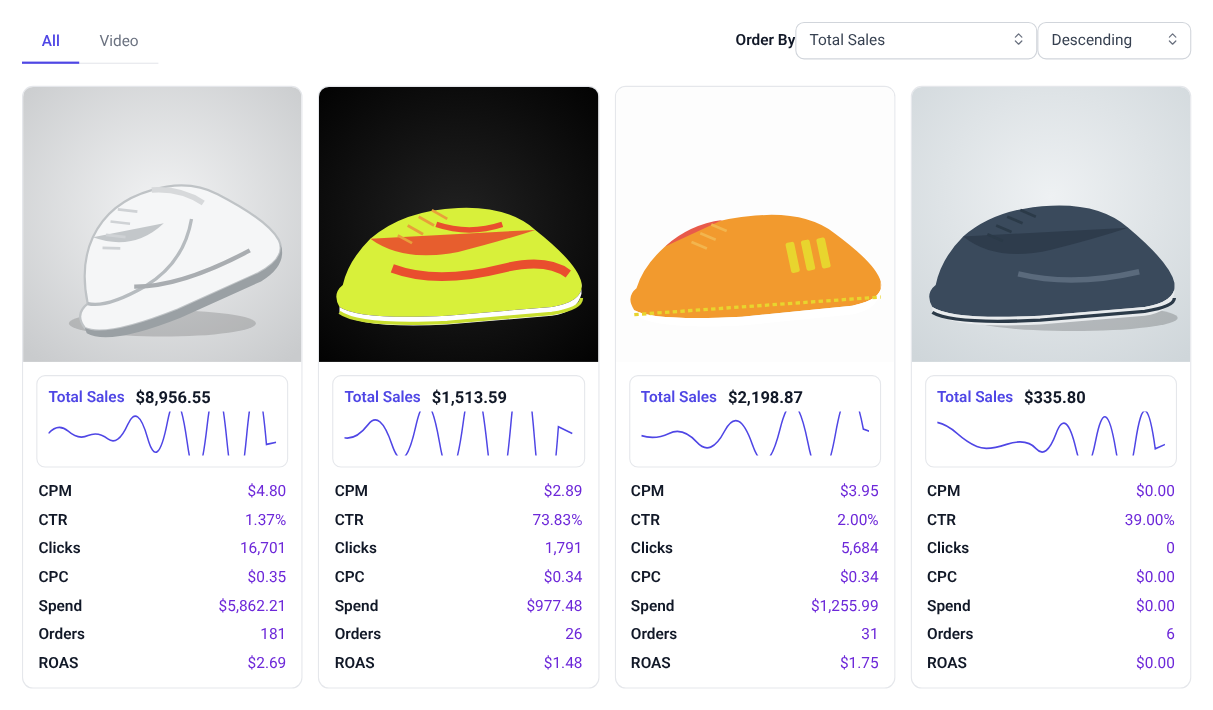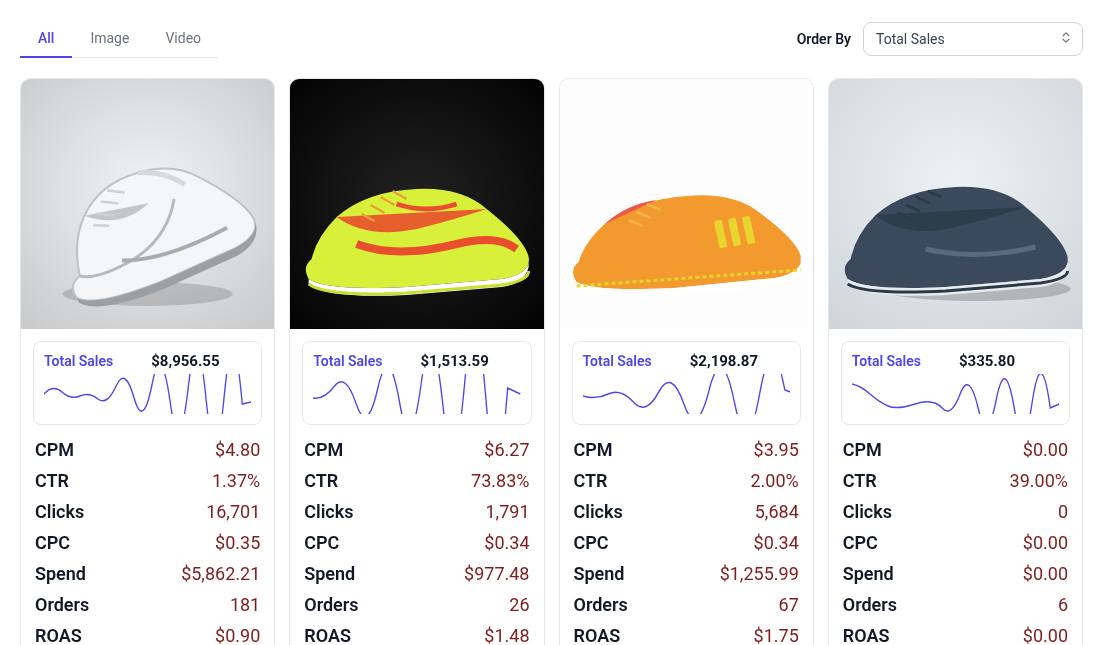--- a/index.html
+++ b/index.html
@@ -9,21 +9,21 @@
     }
     body {
       font-family: -apple-system, BlinkMacSystemFont, "Segoe UI", Roboto, Helvetica, Arial, sans-serif;
       background: #fff;
       padding: 20px;
       width: 1103px;
     }
     .header {
       display: flex;
       justify-content: space-between;
-      align-items: center;
+      align-items: flex-start;
       margin-bottom: 20px;
     }
     .tabs {
       display: flex;
       gap: 0;
       border-bottom: 1px solid #e5e7eb;
     }
     .tab {
       padding: 10px 18px;
       font-size: 14px;
@@ -33,21 +33,20 @@
       margin-bottom: -1px;
     }
     .tab.active {
       color: #4f46e5;
       border-bottom: 2px solid #4f46e5;
       font-weight: 500;
     }
     .controls {
       display: flex;
       align-items: center;
-      gap: 12px;
     }
     .order-label {
       font-size: 14px;
       font-weight: 600;
       color: #111827;
     }
     .select-wrapper {
       position: relative;
       display: inline-block;
     }
@@ -104,59 +103,66 @@
     }
     .sales-label {
       color: #4f46e5;
       font-size: 14px;
       font-weight: 600;
     }
     .sales-value {
       color: #111827;
       font-size: 15px;
       font-weight: 700;
-      margin-left: 28px;
     }
     .sparkline {
       width: 100%;
       height: 40px;
     }
     .metrics {
       display: flex;
       flex-direction: column;
       gap: 10px;
       padding: 4px 2px 2px 2px;
     }
     .metric-row {
       display: flex;
       justify-content: space-between;
       align-items: flex-end;
-      font-size: 18px;
+      font-size: 14px;
     }
     .metric-label {
       color: #111827;
       font-weight: 600;
     }
     .metric-value {
-      color: #7f1d1d;
+      color: #6d28d9;
     }
   </style>
 </head>
 <body>
 
 <div class="header">
   <div class="tabs">
     <div class="tab active">All</div>
-    <div class="tab">Image</div>
     <div class="tab">Video</div>
   </div>
   <div class="controls">
     <span class="order-label">Order By</span>
     <div class="select-wrapper">
       <div class="select-box wide">Total Sales</div>
+      <span class="select-icon">
+        <svg width="14" height="14" viewBox="0 0 24 24" fill="none" stroke="#6b7280" stroke-width="2" stroke-linecap="round" stroke-linejoin="round">
+            <path d="M7 15l5 5 5-5"></path>
+            <path d="M7 9l5-5 5 5"></path>
+          </svg>
+      </span>
+    </div>
+    <div class="select-wrapper">
+      <div class="select-box">Descending</div>
       <span class="select-icon">
         <svg width="14" height="14" viewBox="0 0 24 24" fill="none" stroke="#6b7280" stroke-width="2" stroke-linecap="round" stroke-linejoin="round">
             <path d="M7 15l5 5 5-5"></path>
             <path d="M7 9l5-5 5 5"></path>
           </svg>
       </span>
     </div>
   </div>
 </div>
 
@@ -217,21 +223,21 @@
         <div class="metric-row">
             <span class="metric-label">Spend</span>
             <span class="metric-value">$5,862.21</span>
           </div>
         <div class="metric-row">
             <span class="metric-label">Orders</span>
             <span class="metric-value">181</span>
           </div>
         <div class="metric-row">
             <span class="metric-label">ROAS</span>
-            <span class="metric-value">$0.90</span>
+            <span class="metric-value">$2.69</span>
           </div>
       </div>
     </div>
   </div>
 
   <div class="card">
     <svg class="card-image" viewBox="0 0 260 250" preserveAspectRatio="xMidYMid slice">
       <defs>
         <radialGradient id="bg2" cx="50%" cy="50%" r="75%">
           <stop offset="0%" stop-color="#222"></stop>
@@ -261,21 +267,21 @@
           <span class="sales-label">Total Sales</span>
           <span class="sales-value">$1,513.59</span>
         </div>
         <svg class="sparkline" viewBox="0 0 230 40" preserveAspectRatio="none">
           <path d="M 0 24 Q 12 26 24 12 T 48 30 T 72 14 T 96 28 T 120 10 T 144 30 T 168 12 T 192 26 T 216 14 L 230 20" fill="none" stroke="#4f46e5" stroke-width="1.5"></path>
         </svg>
       </div>
       <div class="metrics">
         <div class="metric-row">
             <span class="metric-label">CPM</span>
-            <span class="metric-value">$6.27</span>
+            <span class="metric-value">$2.89</span>
           </div>
         <div class="metric-row">
             <span class="metric-label">CTR</span>
             <span class="metric-value">73.83%</span>
           </div>
         <div class="metric-row">
             <span class="metric-label">Clicks</span>
             <span class="metric-value">1,791</span>
           </div>
         <div class="metric-row">
@@ -343,21 +349,21 @@
         <div class="metric-row">
             <span class="metric-label">CPC</span>
             <span class="metric-value">$0.34</span>
           </div>
         <div class="metric-row">
             <span class="metric-label">Spend</span>
             <span class="metric-value">$1,255.99</span>
           </div>
         <div class="metric-row">
             <span class="metric-label">Orders</span>
-            <span class="metric-value">67</span>
+            <span class="metric-value">31</span>
           </div>
         <div class="metric-row">
             <span class="metric-label">ROAS</span>
             <span class="metric-value">$1.75</span>
           </div>
       </div>
     </div>
   </div>
 
   <div class="card">

